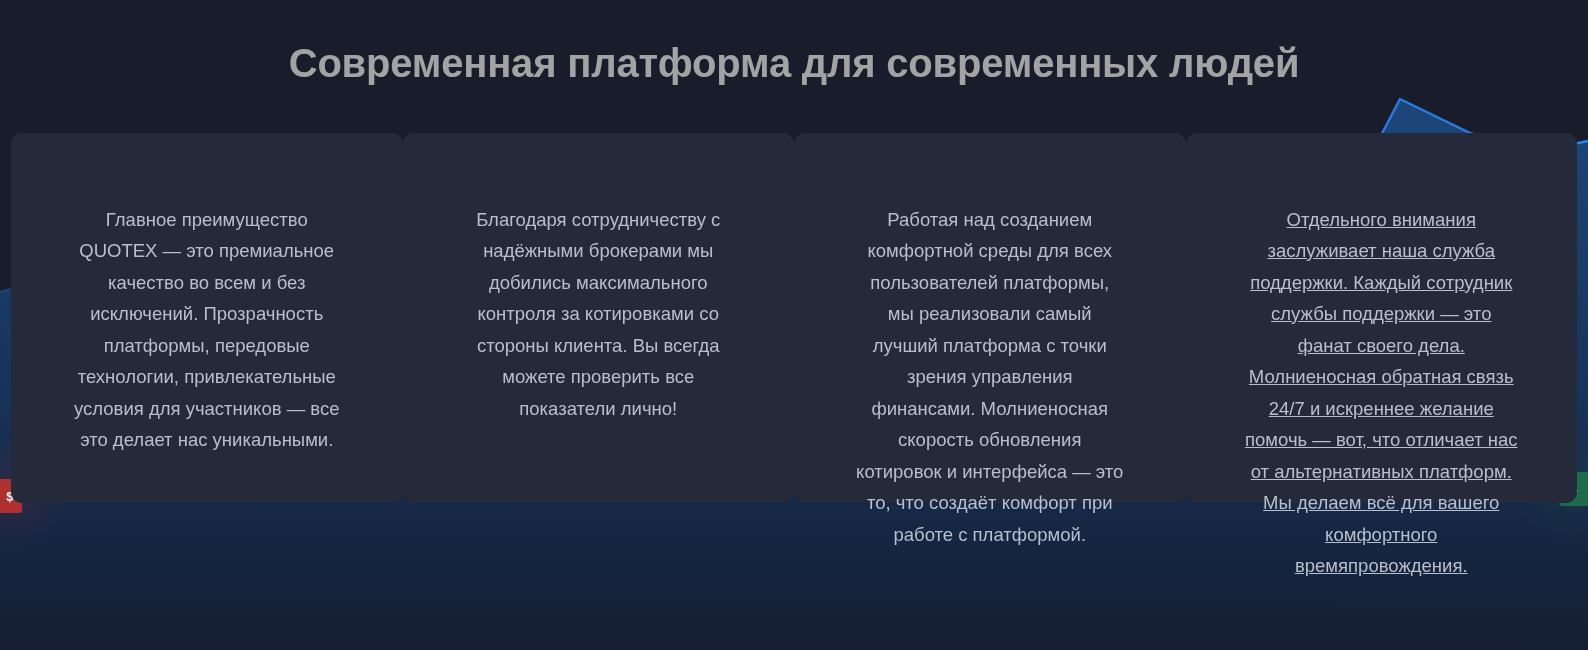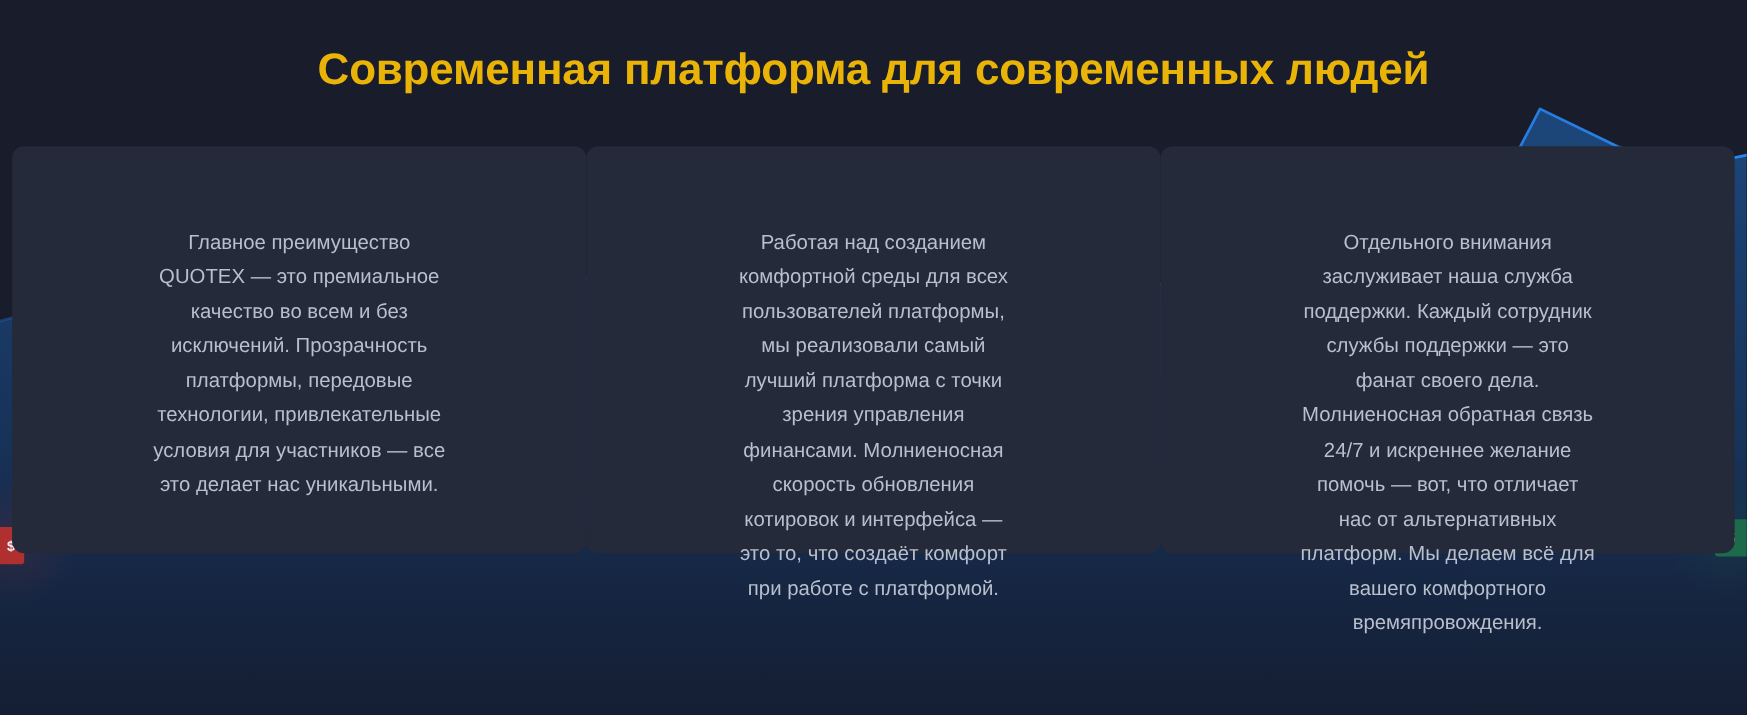--- a/index.html
+++ b/index.html
@@ -85,21 +85,21 @@
   }
 
   
   .heading {
     position: absolute;
     z-index: 4;
     top: 8px;
     left: 0;
     width: 1588px;
     text-align: center;
-    color: #eab308;
+    color: #a3a3a3;
     font-size: 40px;
     font-weight: 700;
     letter-spacing: -0.2px;
     line-height: 56px;
     white-space: nowrap;
   }
 
   
   .cards {
     position: absolute;
@@ -179,20 +179,23 @@
     <span>15</span>
   </div>
 
   <h1 class="heading">Современная платформа для современных людей</h1>
 
   <div class="cards">
     <div class="card">
       <p class="card-text">Главное преимущество QUOTEX — это премиальное качество во всем и без исключений. Прозрачность платформы, передовые технологии, привлекательные условия для участников — все это делает нас уникальными.</p>
     </div>
     <div class="card">
+      <p class="card-text">Благодаря сотрудничеству с надёжными брокерами мы добились максимального контроля за котировками со стороны клиента. Вы всегда можете проверить все показатели лично!</p>
+    </div>
+    <div class="card">
       <p class="card-text">Работая над созданием комфортной среды для всех пользователей платформы, мы реализовали самый лучший платформа с точки зрения управления финансами. Молниеносная скорость обновления котировок и интерфейса — это то, что создаёт комфорт при работе с платформой.</p>
     </div>
     <div class="card">
       <p class="card-text">Отдельного внимания заслуживает наша служба поддержки. Каждый сотрудник службы поддержки — это фанат своего дела. Молниеносная обратная связь 24/7 и искреннее желание помочь — вот, что отличает нас от альтернативных платформ. Мы делаем всё для вашего комфортного времяпровождения.</p>
     </div>
   </div>
 
 </div>
 
 </body></html>

